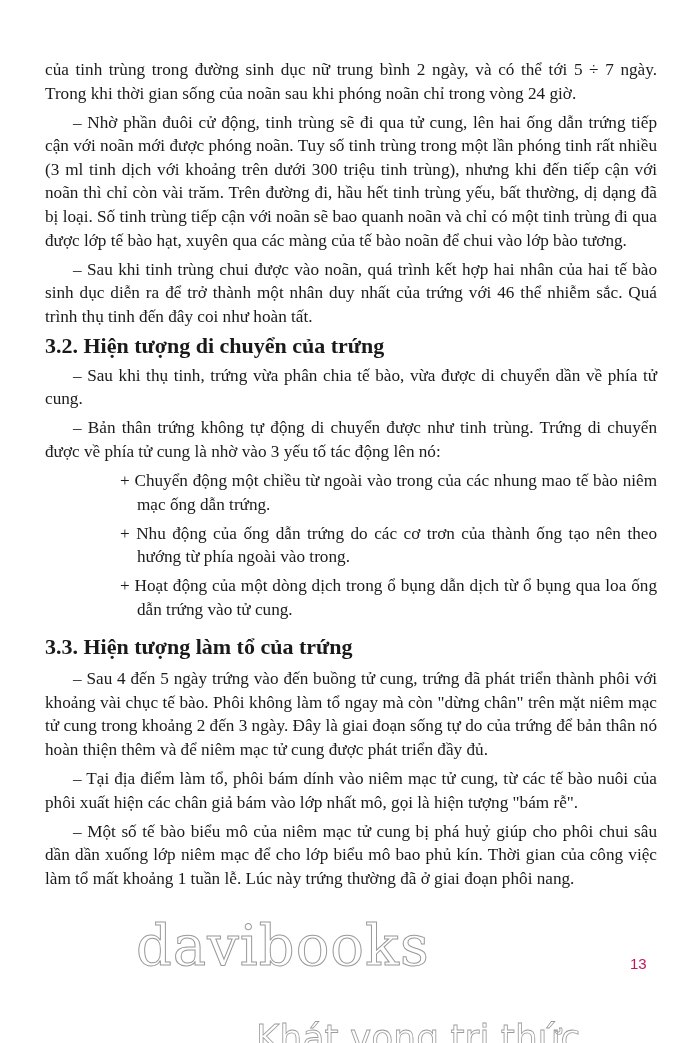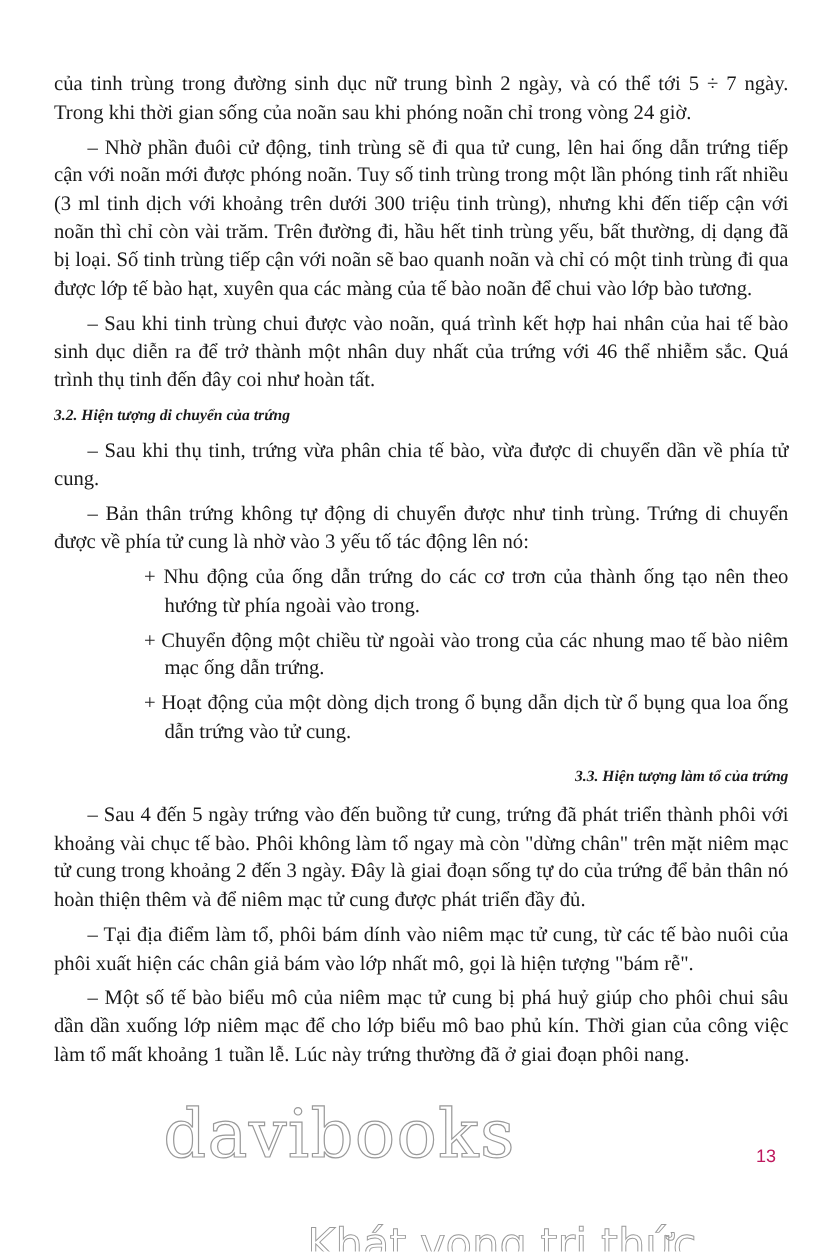--- a/index.html
+++ b/index.html
@@ -27,29 +27,27 @@
     .para {
       margin: 0 0 5.5px 0;
       text-align: justify;
       text-indent: 28px;
     }
     .para.no-indent {
       text-indent: 0;
     }
     .heading {
       font-weight: bold;
-      font-size: 13px;
+      font-size: 22px;
       margin: 2px 0 6px 0;
       text-indent: 0;
-      font-style: italic;
     }
     .heading.h33 {
       margin-top: 13px;
       margin-bottom: 9px;
-      text-align: right;
     }
     .plus-item {
       margin: 0 0 5.5px 75px;
       padding-left: 17px;
       text-indent: -17px;
       text-align: justify;
     }
     .watermark {
       position: absolute;
       color: transparent;
@@ -87,22 +85,22 @@
 <div class="page-content">
   <p class="para no-indent">của tinh trùng trong đường sinh dục nữ trung bình 2 ngày, và có thể tới 5 ÷ 7 ngày. Trong khi thời gian sống của noãn sau khi phóng noãn chỉ trong vòng 24 giờ.</p>
   <p class="para">– Nhờ phần đuôi cử động, tinh trùng sẽ đi qua tử cung, lên hai ống dẫn trứng tiếp cận với noãn mới được phóng noãn. Tuy số tinh trùng trong một lần phóng tinh rất nhiều (3 ml tinh dịch với khoảng trên dưới 300 triệu tinh trùng), nhưng khi đến tiếp cận với noãn thì chỉ còn vài trăm. Trên đường đi, hầu hết tinh trùng yếu, bất thường, dị dạng đã bị loại. Số tinh trùng tiếp cận với noãn sẽ bao quanh noãn và chỉ có một tinh trùng đi qua được lớp tế bào hạt, xuyên qua các màng của tế bào noãn để chui vào lớp bào tương.</p>
   <p class="para">– Sau khi tinh trùng chui được vào noãn, quá trình kết hợp hai nhân của hai tế bào sinh dục diễn ra để trở thành một nhân duy nhất của trứng với 46 thể nhiễm sắc. Quá trình thụ tinh đến đây coi như hoàn tất.</p>
 
   <section>
     <h2 class="heading">3.2. Hiện tượng di chuyển của trứng</h2>
     <p class="para">– Sau khi thụ tinh, trứng vừa phân chia tế bào, vừa được di chuyển dần về phía tử cung.</p>
     <p class="para">– Bản thân trứng không tự động di chuyển được như tinh trùng. Trứng di chuyển được về phía tử cung là nhờ vào 3 yếu tố tác động lên nó:</p>
     <div>
+      <p class="plus-item">+ Chuyển động một chiều từ ngoài vào trong của các nhung mao tế bào niêm mạc ống dẫn trứng.</p>
       <p class="plus-item">+ Nhu động của ống dẫn trứng do các cơ trơn của thành ống tạo nên theo hướng từ phía ngoài vào trong.</p>
-      <p class="plus-item">+ Chuyển động một chiều từ ngoài vào trong của các nhung mao tế bào niêm mạc ống dẫn trứng.</p>
       <p class="plus-item">+ Hoạt động của một dòng dịch trong ổ bụng dẫn dịch từ ổ bụng qua loa ống dẫn trứng vào tử cung.</p>
     </div>
   </section>
 
   <section>
     <h2 class="heading h33">3.3. Hiện tượng làm tổ của trứng</h2>
     <p class="para">– Sau 4 đến 5 ngày trứng vào đến buồng tử cung, trứng đã phát triển thành phôi với khoảng vài chục tế bào. Phôi không làm tổ ngay mà còn "dừng chân" trên mặt niêm mạc tử cung trong khoảng 2 đến 3 ngày. Đây là giai đoạn sống tự do của trứng để bản thân nó hoàn thiện thêm và để niêm mạc tử cung được phát triển đầy đủ.</p>
     <p class="para">– Tại địa điểm làm tổ, phôi bám dính vào niêm mạc tử cung, từ các tế bào nuôi của phôi xuất hiện các chân giả bám vào lớp nhất mô, gọi là hiện tượng "bám rễ".</p>
     <p class="para">– Một số tế bào biểu mô của niêm mạc tử cung bị phá huỷ giúp cho phôi chui sâu dần dần xuống lớp niêm mạc để cho lớp biểu mô bao phủ kín. Thời gian của công việc làm tổ mất khoảng 1 tuần lễ. Lúc này trứng thường đã ở giai đoạn phôi nang.</p>
   </section>

